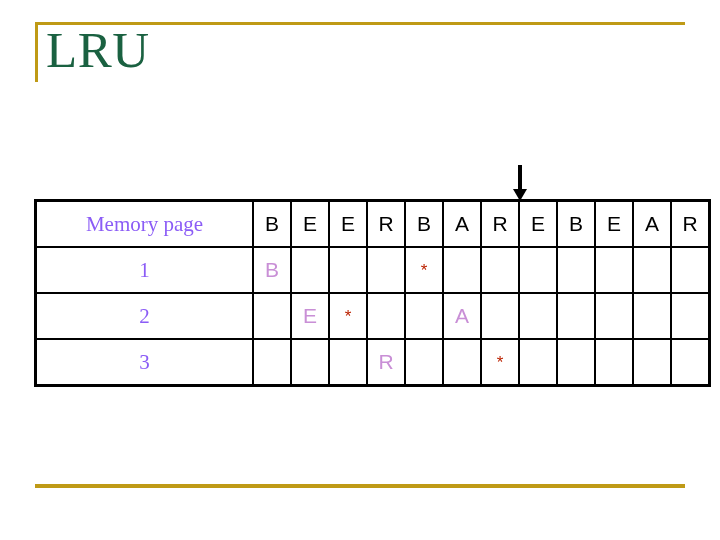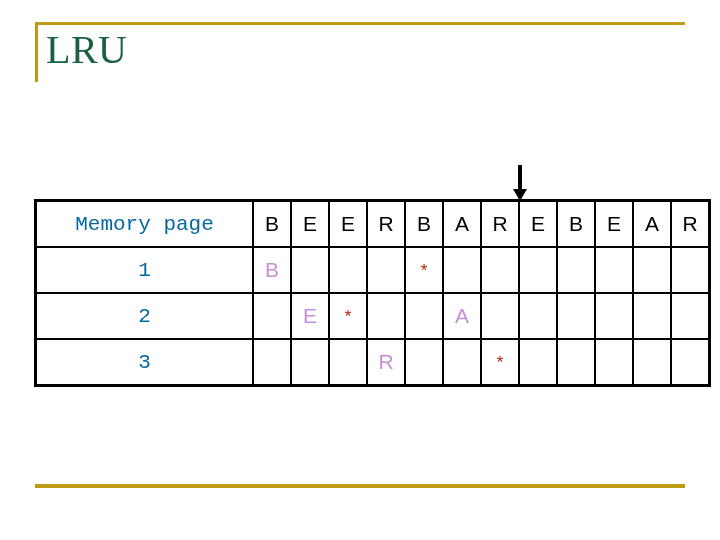--- a/index.html
+++ b/index.html
@@ -40,21 +40,21 @@
     height: 4px;
     background: #bf9a16;
   }
 
   
   #slide-title {
     position: absolute;
     left: 46px;
     top: 27px;
     font-family: "Liberation Serif", serif;
-    font-size: 40px;
+    font-size: 51px;
     line-height: 46px;
     color: #1a6141;
     letter-spacing: 0.5px;
     white-space: nowrap;
   }
 
   
   #next-ref-arrow {
     position: absolute;
     left: 513px;
@@ -83,22 +83,22 @@
   }
   
   #lru-table {
     outline: 1px solid #000000;
   }
 
   .rowlabel-cell {
     width: 215px;
     height: 44px;
     font-size: 21px;
-    color: #0369a1;
-    font-family: Liberation Mono, monospace;
+    color: #8b5cf6;
+    font-family: Liberation Serif, serif;
   }
   .header-ref-cell {
     width: 36px;
     height: 44px;
     font-size: 21px;
     color: #000000;
   }
   .frame-cell {
     width: 36px;
     height: 42px;

